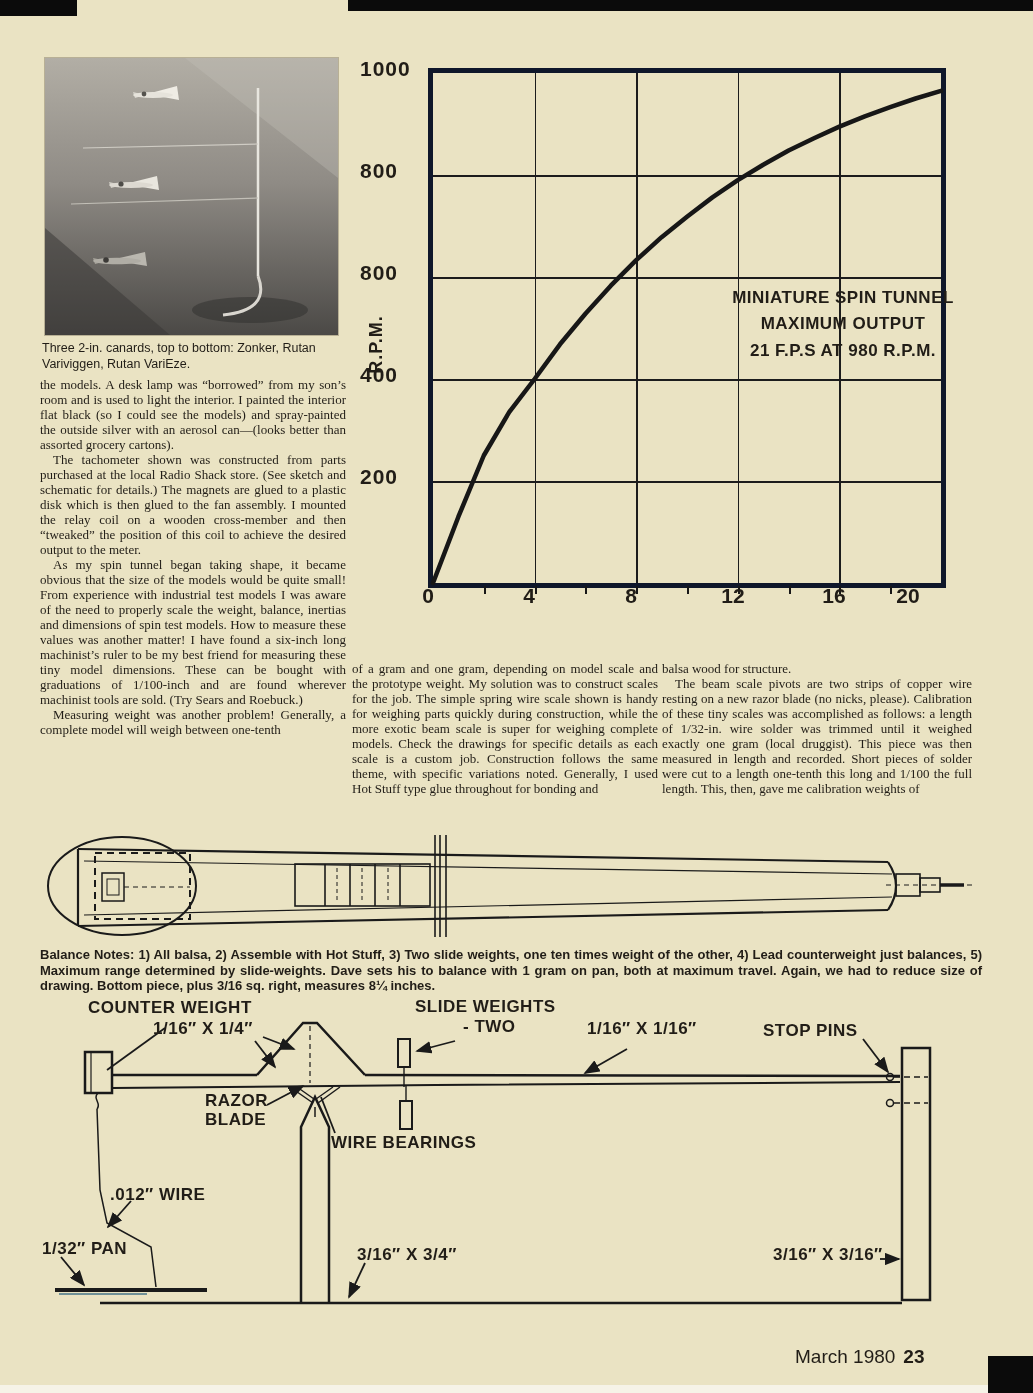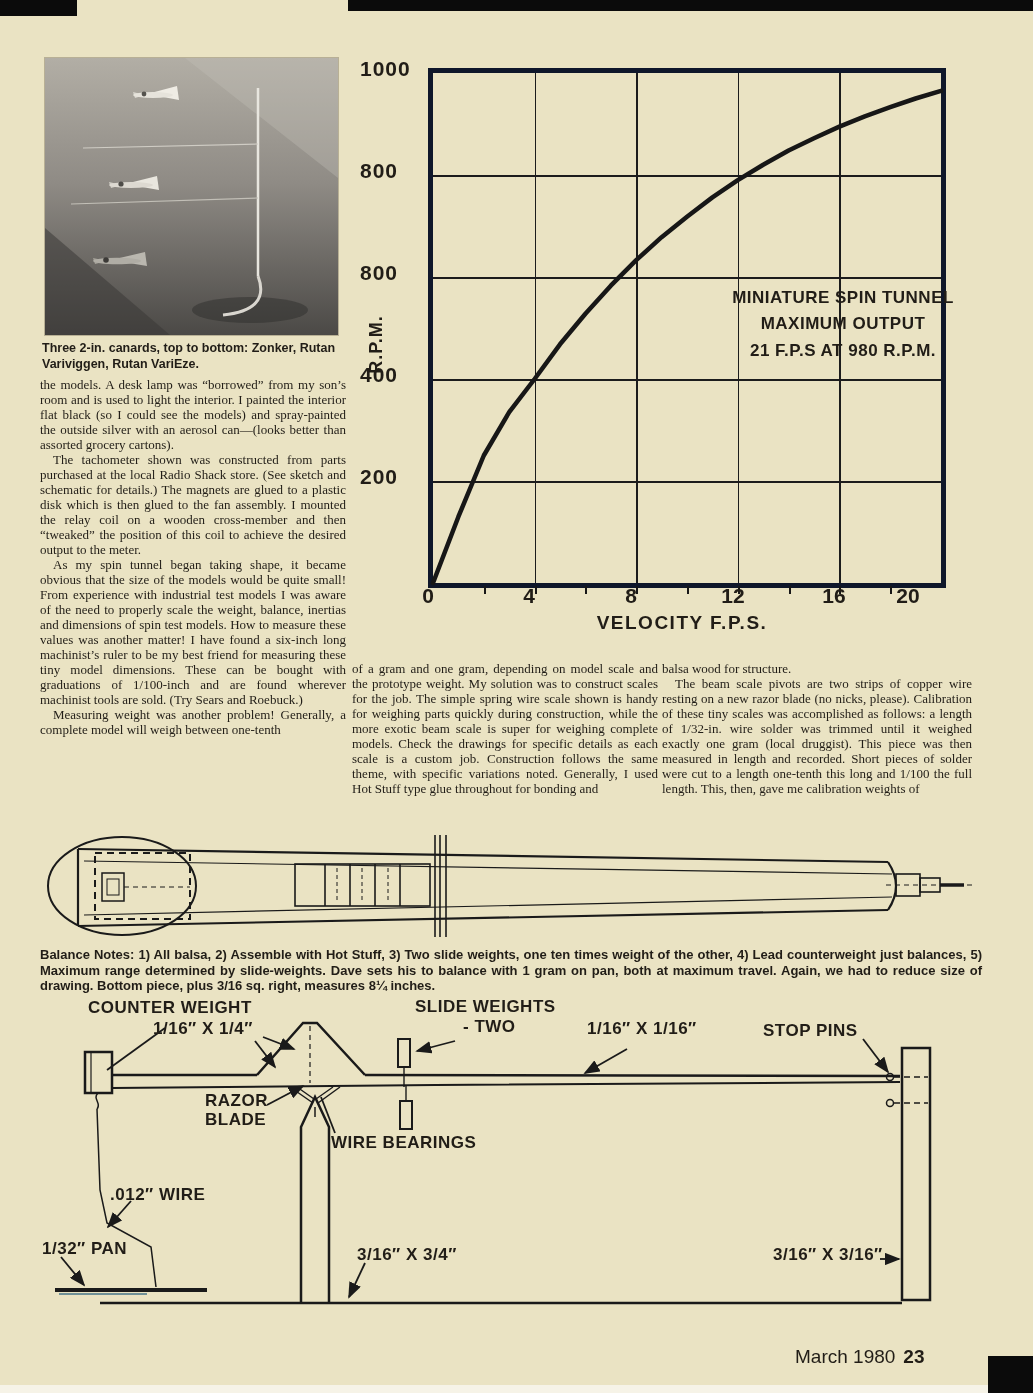--- a/index.html
+++ b/index.html
@@ -3,21 +3,21 @@
 <meta charset="utf-8">
 <style>
   html,body{margin:0;padding:0;background:#777;}
   .page{position:relative;width:1033px;height:1393px;background:#eae3c3;overflow:hidden;
         font-family:"Liberation Serif",serif;color:#211d17;}
   .artifact{position:absolute;background:#0b0b0b;}
   .bottom-strip{position:absolute;background:#f6f3e7;}
   
   .photo{position:absolute;left:45px;top:58px;width:293px;height:277px;background:#8f8b85;box-shadow:0 0 0 1px #b8b095;}
   .photo-caption{position:absolute;left:42px;top:340px;width:300px;
-      font-family:"Liberation Sans",sans-serif;font-weight:bold;font-size:12.5px;line-height:1.3;}
+      font-family:"Liberation Sans",sans-serif;font-weight:normal;font-size:12.5px;line-height:1.3;}
   
   .col{position:absolute;text-align:justify;font-size:13px;line-height:15px;}
   .col p{margin:0;}
   .col p.ind{text-indent:13px;}
   .col-left{left:40px;top:377px;width:306px;}
   .col-mid{left:352px;top:661px;width:306px;}
   .col-right{left:662px;top:661px;width:310px;}
   
   .graph{position:absolute;left:358px;top:52px;width:618px;height:582px;
          font-family:"Liberation Sans",sans-serif;font-weight:bold;}
@@ -142,21 +142,20 @@
         <div>21 F.P.S AT 980 R.P.M.</div>
       </div>
     </div>
 
     <span class="xtick" style="left:55px;">0</span>
     <span class="xtick" style="left:156px;">4</span>
     <span class="xtick" style="left:258px;">8</span>
     <span class="xtick" style="left:360px;">12</span>
     <span class="xtick" style="left:461px;">16</span>
     <span class="xtick" style="left:535px;">20</span>
-    <div class="xlabel">VELOCITY F.P.S.</div>
   </div>
 
   <div class="col col-mid">
     <p>of a gram and one gram, depending on model scale and the prototype weight. My solution was to construct scales for the job. The simple spring wire scale shown is handy for weighing parts quickly during construction, while the more exotic beam scale is super for weighing complete models. Check the drawings for specific details as each scale is a custom job. Construction follows the same theme, with specific variations noted. Generally, I used Hot Stuff type glue throughout for bonding and</p>
   </div>
   <div class="col col-right">
     <p>balsa wood for structure.</p>
     <p class="ind">The beam scale pivots are two strips of copper wire resting on a new razor blade (no nicks, please). Calibration of these tiny scales was accomplished as follows: a length of 1/32-in. wire solder was trimmed until it weighed exactly one gram (local druggist). This piece was then measured in length and recorded. Short pieces of solder were cut to a length one-tenth this long and 1/100 the full length. This, then, gave me calibration weights of</p>
   </div>
 

